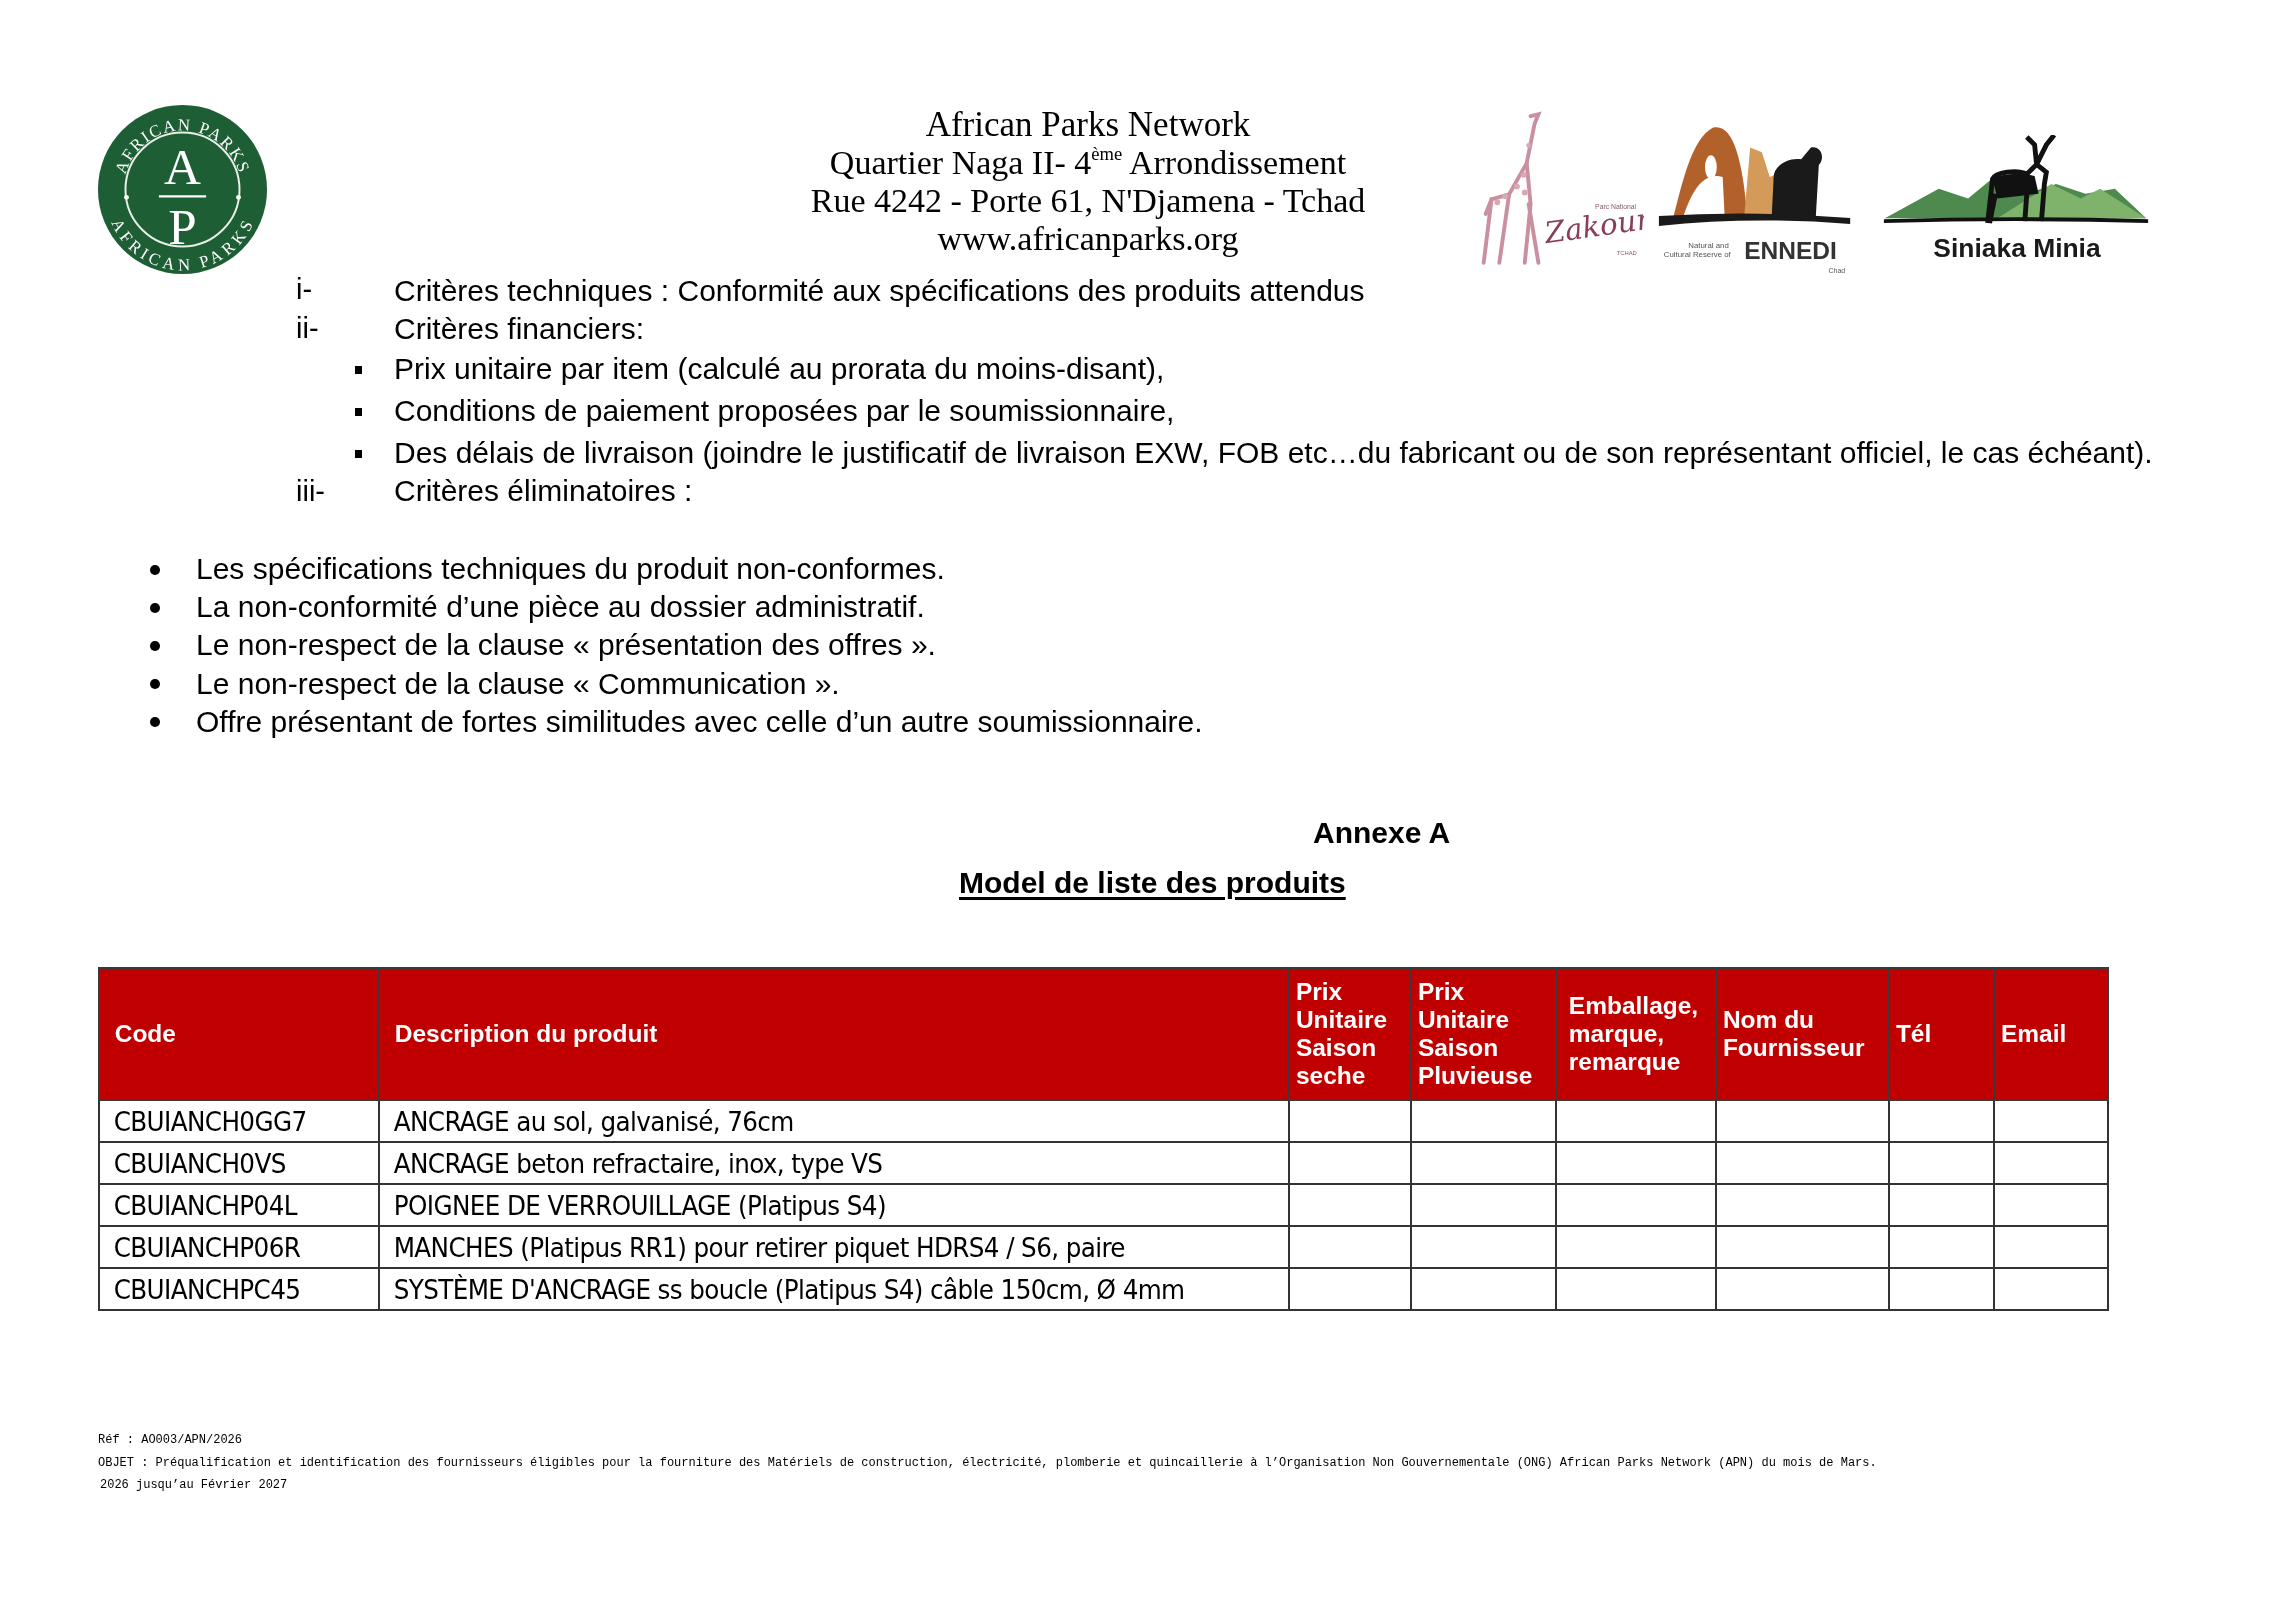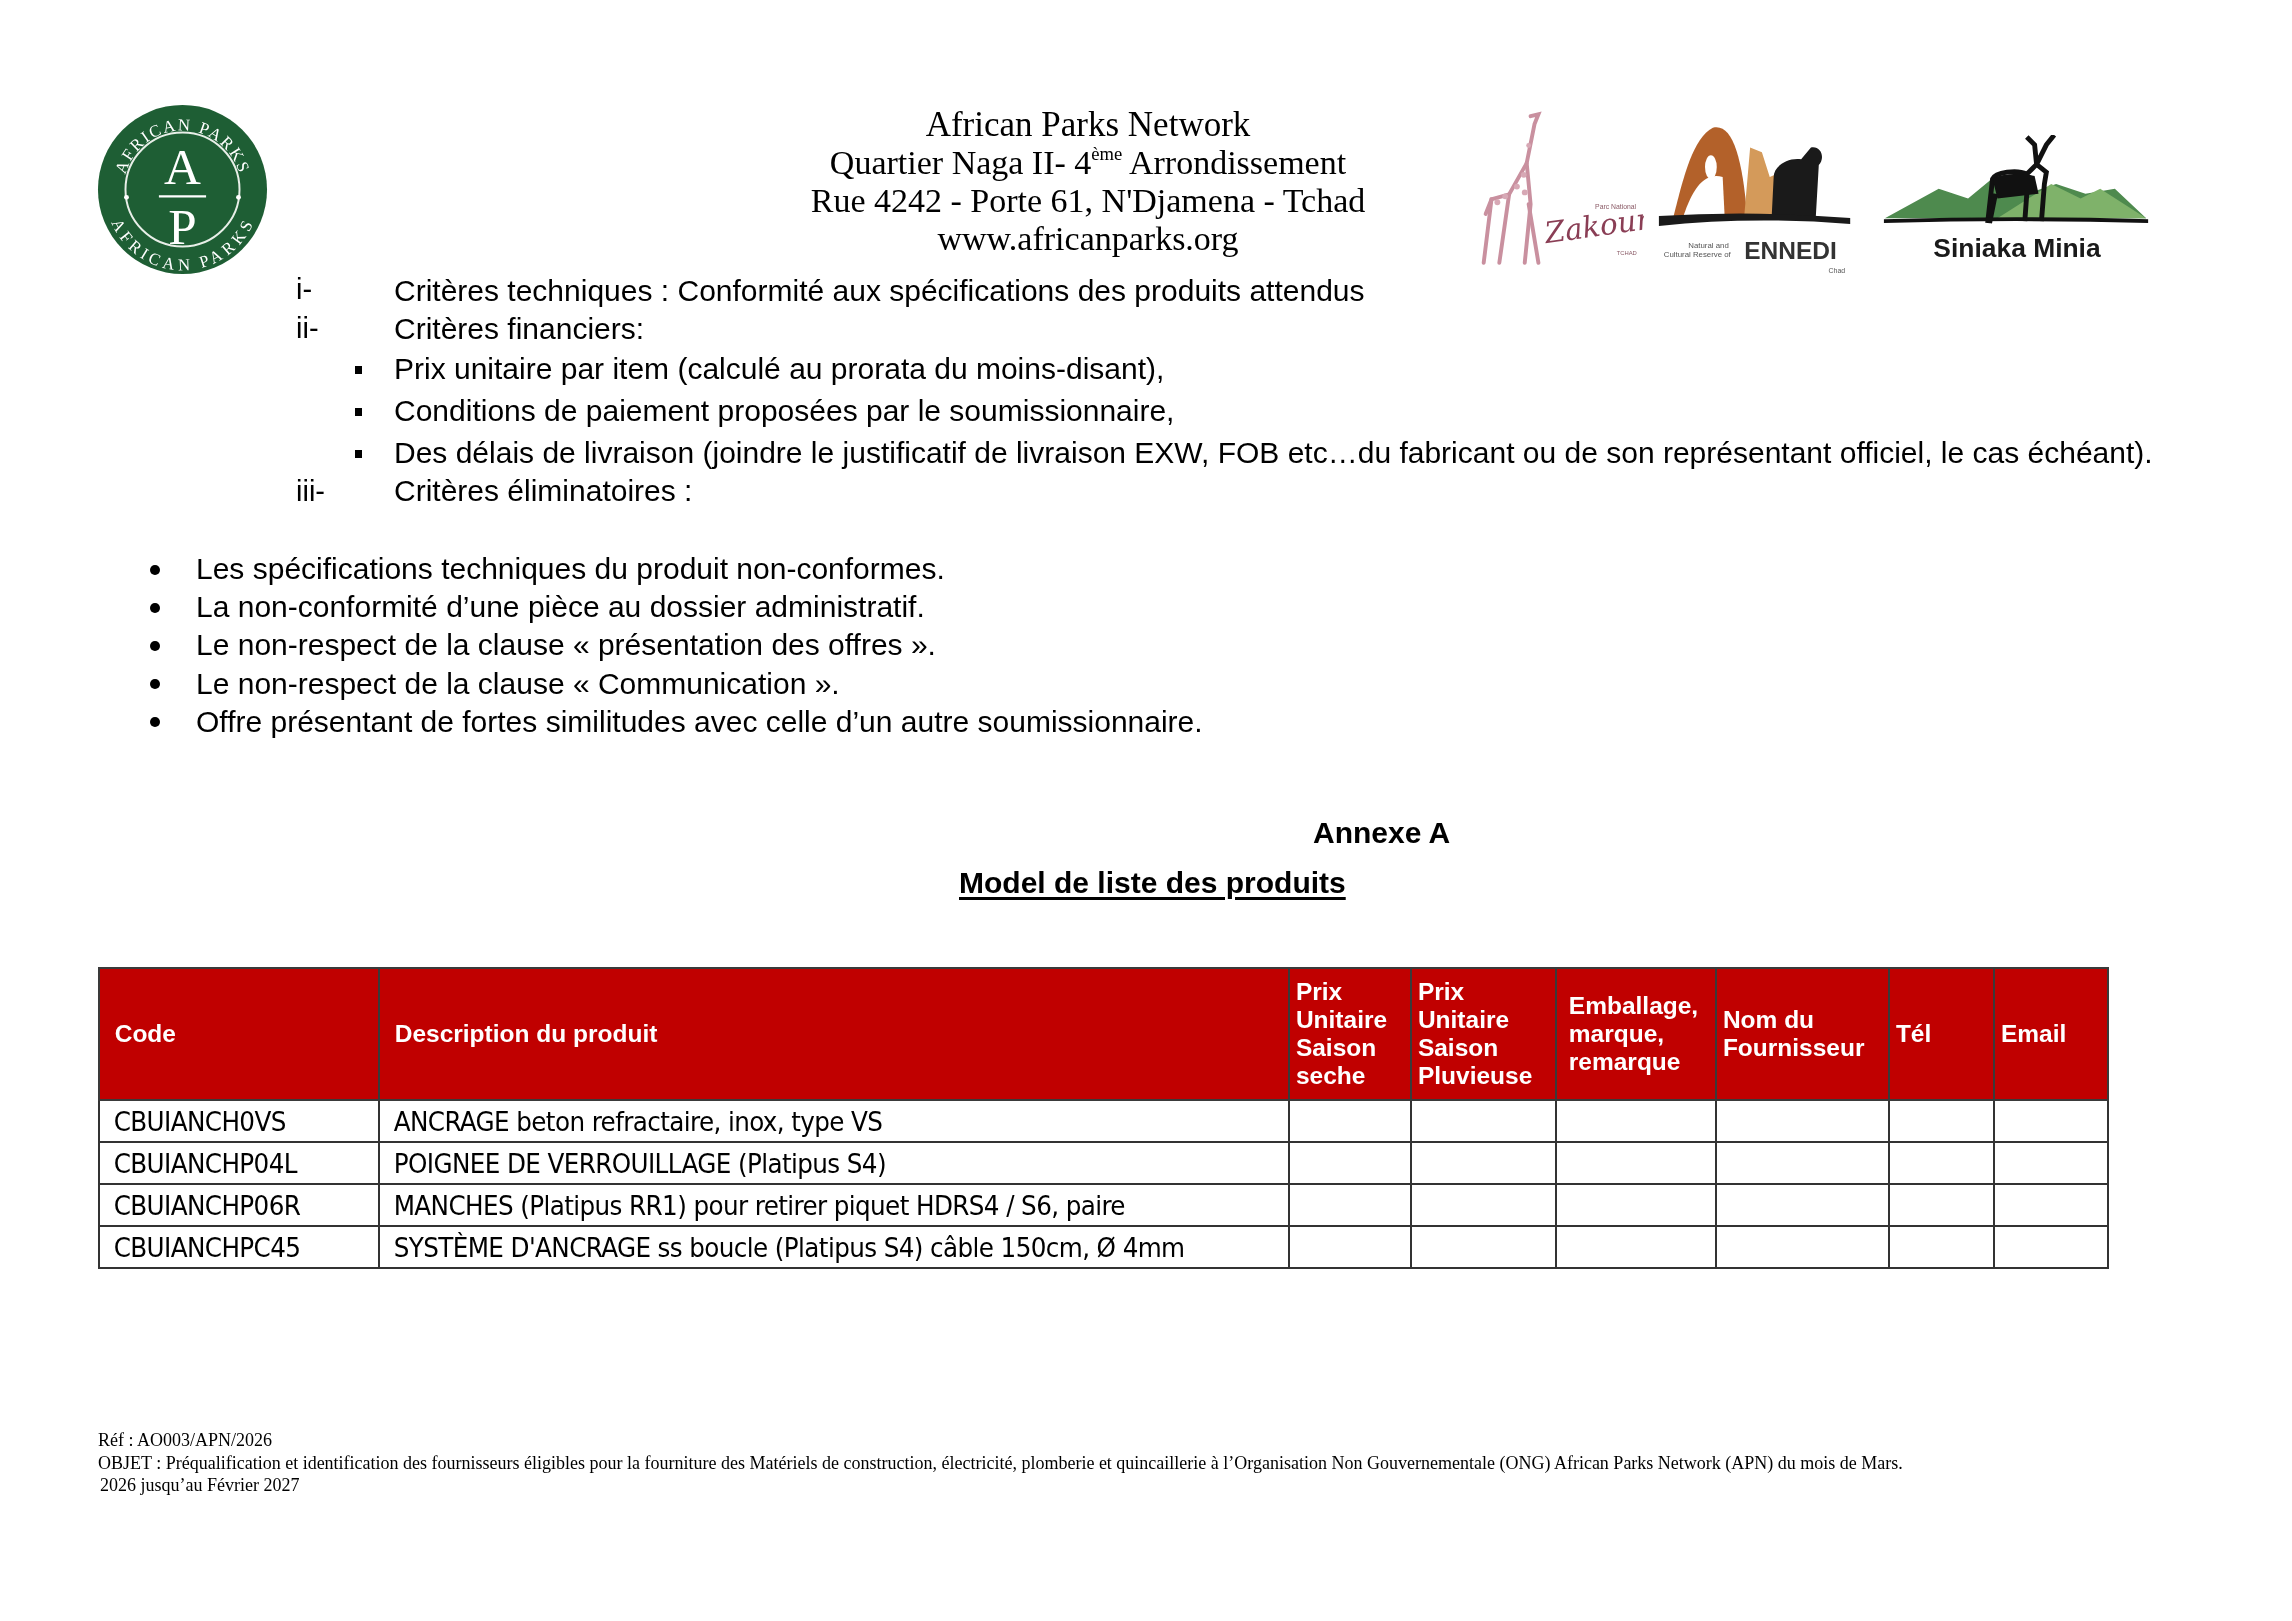--- a/index.html
+++ b/index.html
@@ -35,21 +35,21 @@
       font-weight: bold; font-size: 24.5px; line-height: 28px; height: 130px; border: 2px solid #3a3a3a;
       padding: 0 5.9px; }
     table.products th.left { text-align: left; padding-left: 14.7px; }
     table.products th.center { text-align: left; }
     table.products td { height: 40px; border: 2px solid #333; font-family: "DejaVu Sans Condensed", "Liberation Sans Narrow", "Liberation Sans", sans-serif;
       font-size: 27.4px; padding: 0 0 0 13.7px; white-space: nowrap; overflow: hidden; }
     table.products td.desc { letter-spacing: -0.6px; }
     table.products td.code { letter-spacing: -0.6px; }
 
     
-    .footer { position: absolute; font-family: Liberation Serif, serif; font-size: 18px; line-height: 22.5px; white-space: nowrap; text-align: center; }
+    .footer { position: absolute; font-family: Liberation Mono, monospace; font-size: 12px; line-height: 22.5px; white-space: nowrap; text-align: center; }
   </style>
 </head>
 <body>
 
 <svg class="logo-ap" viewBox="0 0 176 176">
   <defs>
     <path id="arcTop" d="M 28 88 A 60 60 0 0 1 148 88"></path>
     <path id="arcBot" d="M 22 92 A 66 66 0 0 0 154 92"></path>
   </defs>
   <circle cx="88" cy="88" r="86" fill="#1e5e34"></circle>
@@ -188,20 +188,30 @@
       <th class="center">
         <div>Nom du</div>
         <div>Fournisseur</div>
       </th>
       <th class="center">Tél</th>
       <th class="center">Email</th>
     </tr>
   </thead>
   <tbody>
     <tr>
+      <td class="code">CBUIANCH0GG7</td>
+      <td class="desc">ANCRAGE au sol, galvanisé, 76cm</td>
+      <td></td>
+      <td></td>
+      <td></td>
+      <td></td>
+      <td></td>
+      <td></td>
+    </tr>
+    <tr>
       <td class="code">CBUIANCH0VS</td>
       <td class="desc">ANCRAGE beton refractaire, inox, type VS</td>
       <td></td>
       <td></td>
       <td></td>
       <td></td>
       <td></td>
       <td></td>
     </tr>
     <tr>

